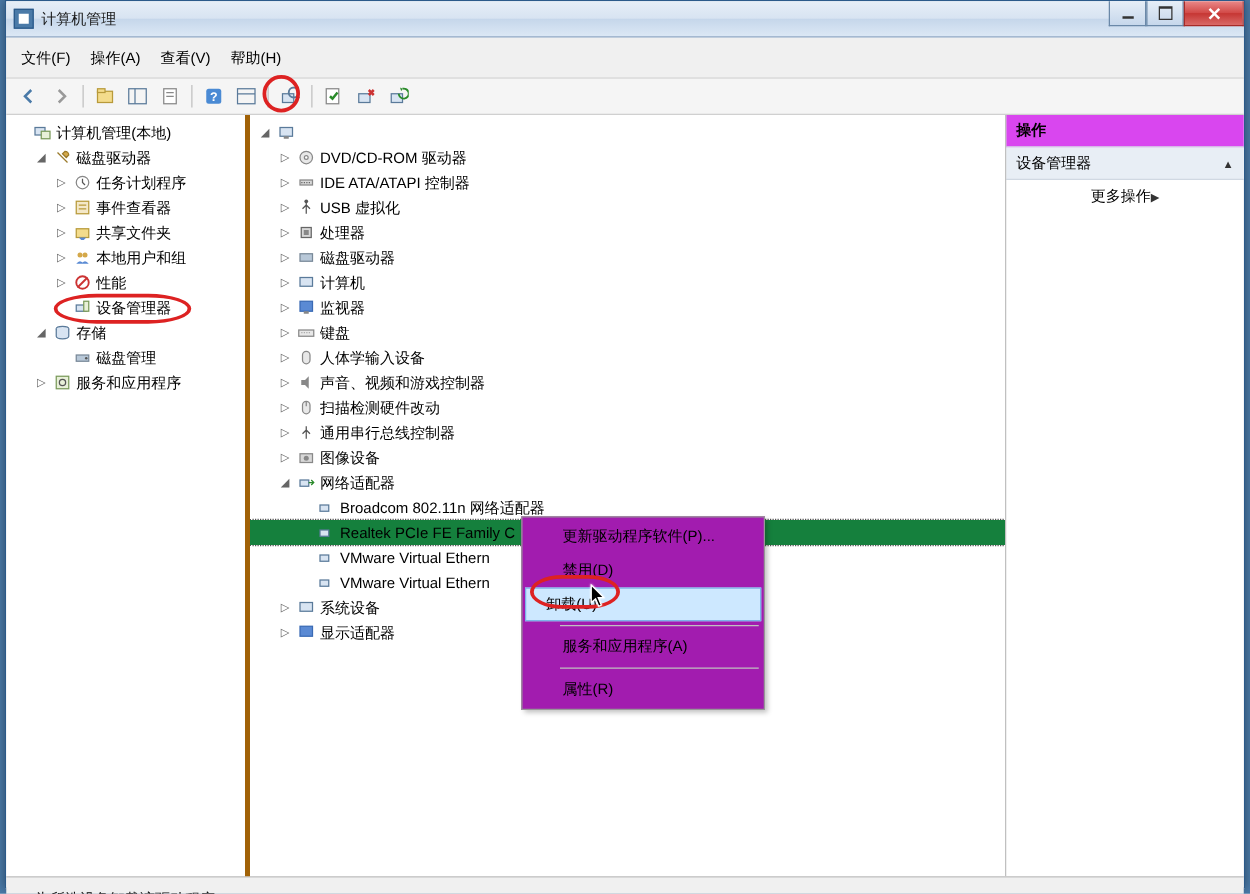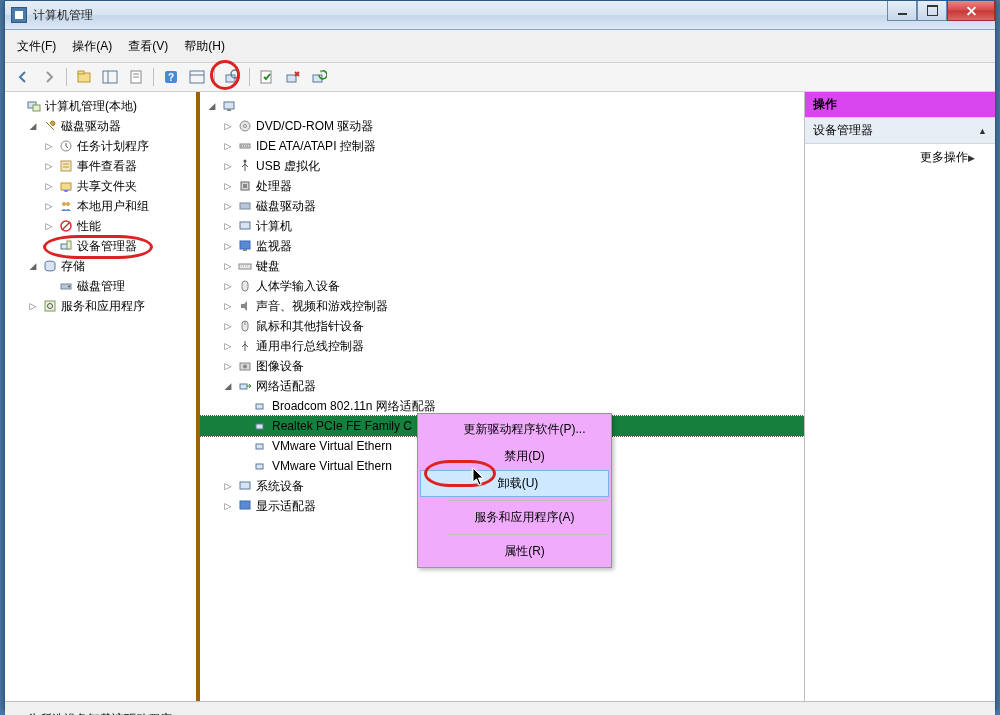--- a/index.html
+++ b/index.html
@@ -38,26 +38,26 @@
 .node-icon svg{width:14px;height:14px;}
 .ind1{padding-left:6px;} .ind2{padding-left:22px;} .ind3{padding-left:38px;}
 .red-circle-left { position:absolute; left:38px; top:143px; width:110px; height:24px; border:3px solid #d22; border-radius:50%/80%; pointer-events:none; z-index:50; }
 
 .mid-pane { flex:1; border-right:1px solid #c0c0c0; overflow:auto; padding:4px 0; font-size:12px; position:relative; }
 .mid-pane .tree-item.sel { background:#15803d; outline:1px dotted #555; }
 
 .right-pane { width: 190px; font-size:12px; }
 .right-head { background:#d946ef; border-bottom:1px solid #d5dde6; padding:4px 8px; font-weight:bold; }
 .right-sec { background:#e8eef5; border-bottom:1px solid #d0d8e2; padding:4px 8px; display:flex; justify-content:space-between; align-items:center; }
-.right-item { padding:5px 20px; display:flex; justify-content:flex-end; align-items:center; cursor:pointer; }
+.right-item { padding:5px 20px; display:flex; justify-content:center; align-items:center; cursor:pointer; }
 .tri{font-size:9px;color:#333;}
 
 .statusbar { height:36px; border-top:1px solid #c0c0c0; background:#f0f0f0; font-size:12px; display:flex; align-items:center; padding:0 23px; }
 
-.ctx-menu { position:absolute; left:417px; top:413px; width:195px; background:#f0abfc; border:1px solid #979797; box-shadow:2px 2px 4px rgba(0,0,0,.25); font-size:12px; padding:2px; z-index:100;text-align:center; }
+.ctx-menu { position:absolute; left:417px; top:413px; width:195px; background:#a21caf; border:1px solid #979797; box-shadow:2px 2px 4px rgba(0,0,0,.25); font-size:12px; padding:2px; z-index:100; }
 .ctx-item { padding:5px 10px 5px 30px; cursor:pointer; position:relative; }
 .ctx-item.hover { background:#cde8ff; border:1px solid #7cb4e8; padding:4px 9px 4px 16px; }
 .ctx-sep { height:1px; background:#c0c0c0; margin:3px 2px 3px 28px; }
 .red-circle-ctx { position:absolute; left:424px; top:460px; width:72px; height:27px; border:3px solid #d22; border-radius:50%/70%; pointer-events:none; z-index:150; }
 
 .cursor-arrow { position:absolute; left:472px; top:467px; z-index:200; pointer-events:none; }
 .cursor-arrow svg{width:14px;height:20px;filter:drop-shadow(0 0 1px #fff);}
 </style>
 </head>
 <body>
@@ -380,21 +380,21 @@
           <span>声音、视频和游戏控制器</span>
         </div>
       <div class="tree-item ind2">
           <span class="expander">▷</span>
           <span class="node-icon">
             <svg viewBox="0 0 14 14">
               <rect x="4" y="2" width="6" height="10" rx="3" fill="#e8e8e8" stroke="#888"></rect>
               <line x1="7" y1="2" x2="7" y2="6" stroke="#888"></line>
             </svg>
           </span>
-          <span>鼠标和其他指针设备</span>
+          <span>扫描检测硬件改动</span>
         </div>
       <div class="tree-item ind2">
           <span class="expander">▷</span>
           <span class="node-icon">
             <svg viewBox="0 0 14 14">
               <path d="M7 2 L7 12 M7 5 L4 8 M7 5 L10 8" stroke="#555" fill="none"></path>
             </svg>
           </span>
           <span>通用串行总线控制器</span>
         </div>

